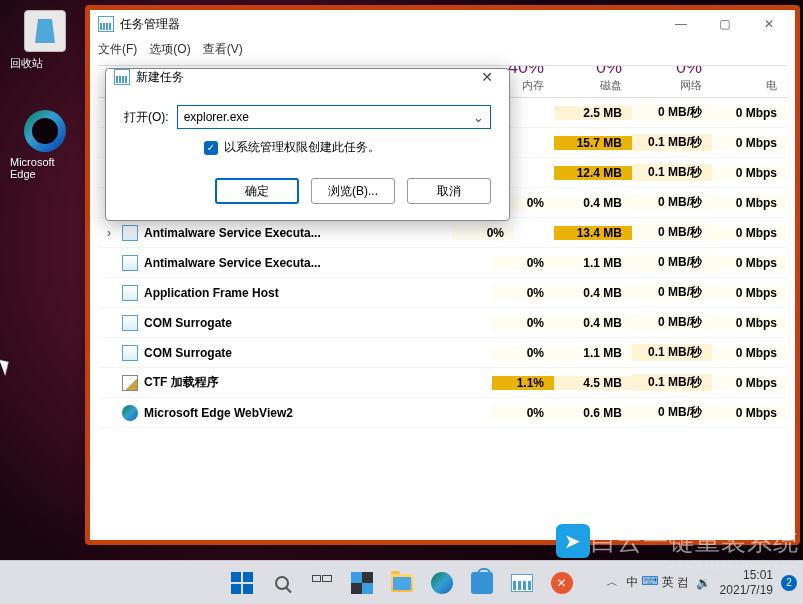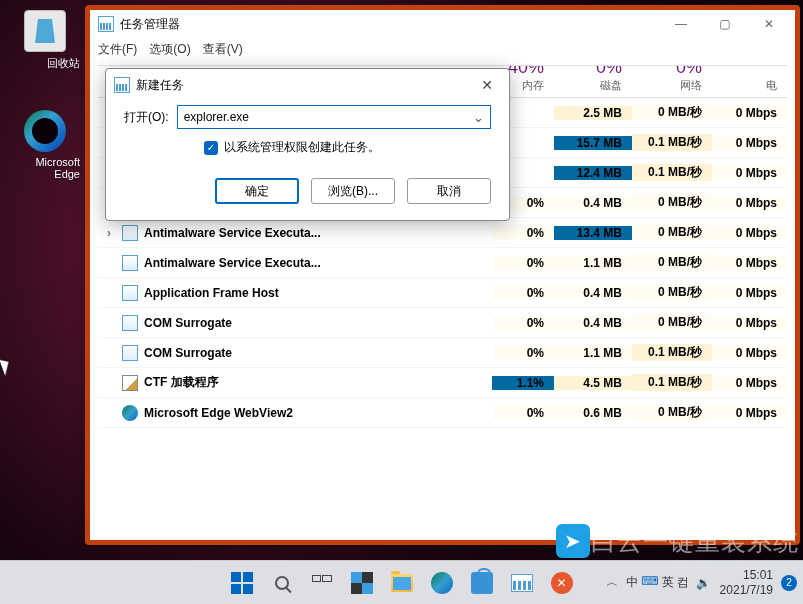--- a/index.html
+++ b/index.html
@@ -1,17 +1,17 @@
 <!DOCTYPE html>
 <html><head>
 <meta charset="utf-8">
 <style>
 *{margin:0;padding:0;box-sizing:border-box;font-family:"Microsoft YaHei","Segoe UI",sans-serif;font-size:12px;}
 body{width:803px;height:604px;background:radial-gradient(circle at 30% 40%,#6b2a47 0%,#4a1028 25%,#1a0510 55%,#0a0208 100%);position:relative;overflow:hidden;}
-.desktop-icon{position:absolute;width:70px;text-align:right;color:#fff;cursor:pointer;}
+.desktop-icon{position:absolute;width:70px;text-align:left;color:#fff;cursor:pointer;}
 .desktop-icon .ico{width:42px;height:42px;margin:0 auto 4px;}
 .desktop-icon .label{font-size:11px;text-shadow:0 1px 2px rgba(0,0,0,.6);}
 .recycle{left:10px;top:10px;}
 .recycle .ico{background:#e8e8e8;border:1px solid #bbb;border-radius:4px;position:relative;}
 .recycle .ico::before{content:"";position:absolute;top:8px;left:10px;width:20px;height:24px;background:#4fa8d8;clip-path:polygon(15% 0,85% 0,100% 100%,0 100%);}
 .edge{left:10px;top:110px;}
 .edge .ico{background:linear-gradient(135deg,#0c7a4f 0%,#34a0ce 40%,#1666c4 75%,#093e8a 100%);border-radius:50%;position:relative;}
 .edge .ico::before{content:"";position:absolute;inset:8px;background:#0a0208;border-radius:50%;}
 .window{position:absolute;left:85px;top:5px;width:715px;height:540px;background:#fff;border:5px solid #c2410c;border-radius:4px;box-shadow:0 2px 12px rgba(0,0,0,.3);}
 .titlebar{display:flex;align-items:center;height:28px;padding:0 4px 0 8px;}
@@ -35,23 +35,23 @@
 .row{display:flex;height:30px;align-items:center;border-bottom:1px solid #f4f4f4;font-size:12px;}
 .row .c{text-align:right;padding-right:10px;white-space:nowrap;overflow:hidden;text-overflow:ellipsis;font-weight:bold;}
 .row .c-name{display:flex;align-items:center;text-align:left;padding-left:24px;gap:6px;}
 .row .expand{width:14px;color:#777;text-align:center;margin-left:-20px;}
 .row .pico{width:16px;height:16px;flex-shrink:0;}
 .pico.blue-app{border:1px solid #5aa0d4;background:linear-gradient(#fff,#dceefa);}
 .pico.edge-ico{border-radius:50%;background:linear-gradient(135deg,#0c7a4f,#34a0ce,#1666c4);}
 .pico.pen{background:linear-gradient(135deg,#fff 60%,#d0a040 60%);border:1px solid #888;}
 .heat0{background:#fffcf2;}
 .heat1{background:#fff3d6;}
-.heat2{background:#0369a1;}
+.heat2{background:#eab308;margin-left:40px;}
 .dialog{position:absolute;left:15px;top:58px;width:405px;background:#fff;border:1px solid #888;border-radius:4px;box-shadow:0 4px 20px rgba(0,0,0,.3);padding-bottom:16px;}
-.dialog .dtitle{display:flex;align-items:center;height:32px;padding:0 8px;}
+.dialog .dtitle{display:flex;height:32px;padding:0 8px;}
 .dialog .dico{width:16px;height:16px;border:1px solid #5aa0d4;margin-right:6px;position:relative;}
 .dialog .dico::before{content:"";position:absolute;left:1px;right:1px;bottom:1px;height:7px;background:repeating-linear-gradient(90deg,#4a9cd6 0 2px,transparent 2px 3px);}
 .dialog .dtitle .txt{flex:1;font-size:12px;}
 .dialog .dclose{width:28px;text-align:center;font-size:14px;color:#444;}
 .dialog .dbody{display:flex;padding:8px 18px 12px;}
 .dialog .bigico{width:34px;height:34px;border:1px solid #5aa0d4;margin-right:10px;flex-shrink:0;background:#fff;position:relative;}
 .dialog .bigico::before{content:"";position:absolute;left:2px;right:2px;bottom:2px;height:16px;background:repeating-linear-gradient(90deg,#4a9cd6 0 3px,transparent 3px 5px);}
 .dialog .desc{font-size:12px;line-height:1.5;color:#222;}
 .dialog .drow{display:flex;align-items:center;padding:4px 18px;gap:8px;}
 .dialog .lblopen{font-size:12px;}

